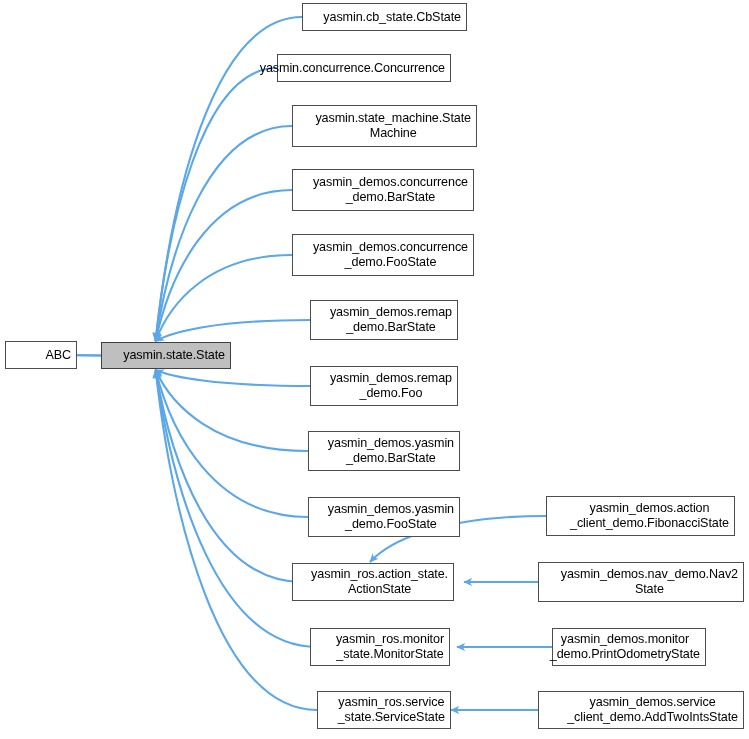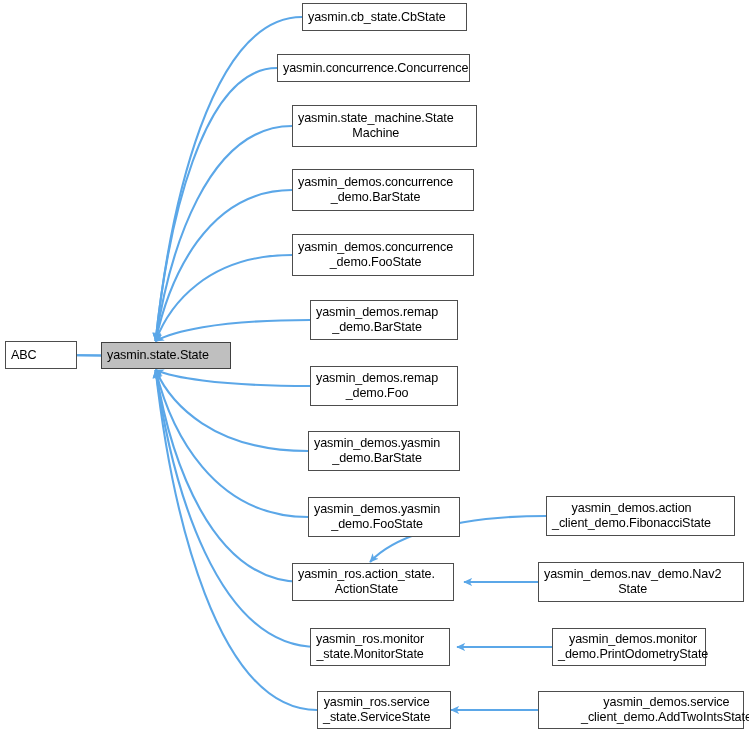--- a/index.html
+++ b/index.html
@@ -25,21 +25,21 @@
     width: 749px;
     height: 739px;
   }
   .node {
     position: absolute;
     box-sizing: border-box;
     border: 1px solid #4d4d4d;
     background: #ffffff;
     display: flex;
     align-items: center;
-    justify-content: flex-start;
+    justify-content: flex-end;
     text-align: center;
     font-size: 12.6px;
     line-height: 15px;
     color: #000000;
     letter-spacing: -0.1px;
     z-index: 5;
   }
   .node.hub {
     background: #bfbfbf;
     border: 1px solid #404040;
@@ -84,21 +84,21 @@
   <div id="nodes-group">
       <div class="node" style="left: 5px; top: 341px; width: 72px; height: 28px;">
         <span class="label">ABC</span>
       </div>
       <div class="node hub" style="left: 101px; top: 342px; width: 130px; height: 27px;">
         <span class="label">yasmin.state.State</span>
       </div>
       <div class="node" style="left: 302px; top: 3px; width: 165px; height: 28px;">
         <span class="label">yasmin.cb_state.CbState</span>
       </div>
-      <div class="node" style="left: 277px; top: 54px; width: 193px; height: 28px;">
+      <div class="node" style="left: 277px; top: 54px; width: 174px; height: 28px;">
         <span class="label">yasmin.concurrence.Concurrence</span>
       </div>
       <div class="node" style="left: 292px; top: 105px; width: 185px; height: 42px;">
         <span class="label">yasmin.state_machine.State
 Machine</span>
       </div>
       <div class="node" style="left: 292px; top: 169px; width: 182px; height: 42px;">
         <span class="label">yasmin_demos.concurrence
 _demo.BarState</span>
       </div>

